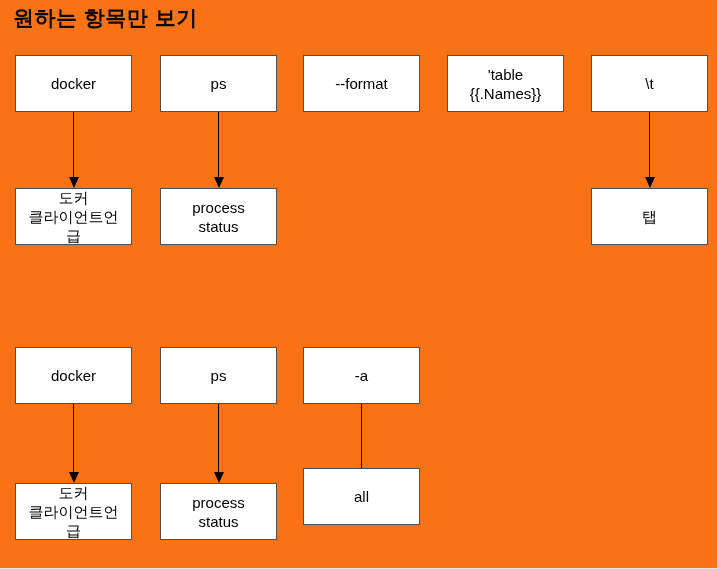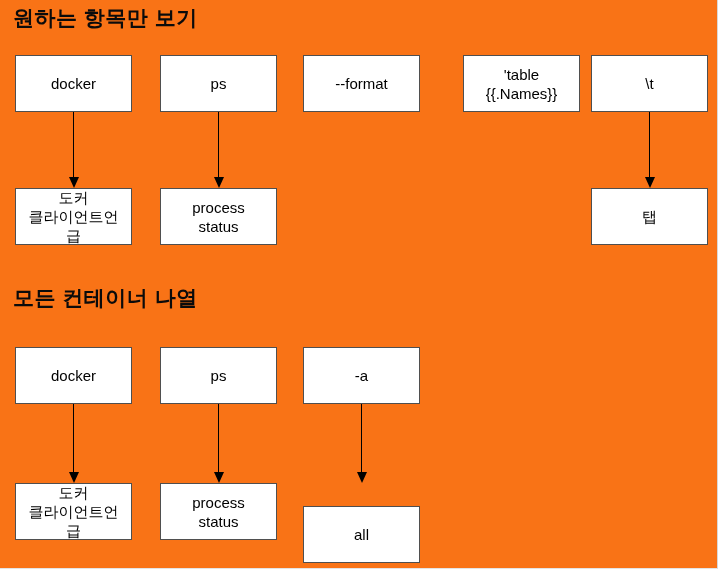--- a/index.html
+++ b/index.html
@@ -74,21 +74,21 @@
 
   <div class="box" style="left:15px; top:55px;">
     <span class="lbl">docker</span>
   </div>
   <div class="box" style="left:160px; top:55px;">
     <span class="lbl">ps</span>
   </div>
   <div class="box" style="left:303px; top:55px;">
     <span class="lbl">--format</span>
   </div>
-  <div class="box" style="left:447px; top:55px;margin-left:16px;">
+  <div class="box" style="left:447px; top:55px;">
     <span class="lbl">'table
 {{.Names}}</span>
   </div>
   <div class="box" style="left:591px; top:55px;">
     <span class="lbl">\t</span>
   </div>
 
   <div class="arrow" style="left:68px; top:112px; height:76px;">
     <div class="arrow-line"></div>
     <div class="arrow-head"></div>
@@ -108,21 +108,20 @@
 급</span>
   </div>
   <div class="box" style="left:160px; top:188px;">
     <span class="lbl">process
 status</span>
   </div>
   <div class="box" style="left:591px; top:188px;">
     <span class="lbl">탭</span>
   </div>
 
-  <h2 class="section-title" style="left:13px; top:284px;">모든 컨테이너 나열</h2>
 
   <div class="box" style="left:15px; top:347px;">
     <span class="lbl">docker</span>
   </div>
   <div class="box" style="left:160px; top:347px;">
     <span class="lbl">ps</span>
   </div>
   <div class="box" style="left:303px; top:347px;">
     <span class="lbl">-a</span>
   </div>
@@ -142,17 +141,17 @@
 
   <div class="box" style="left:15px; top:483px;">
     <span class="lbl">도커
 클라이언트언
 급</span>
   </div>
   <div class="box" style="left:160px; top:483px;">
     <span class="lbl">process
 status</span>
   </div>
-  <div class="box" style="left:303px; top:506px;">
+  <div class="box" style="left:303px; top:468px;">
     <span class="lbl">all</span>
   </div>
 
 </div>
 
 </body></html>

